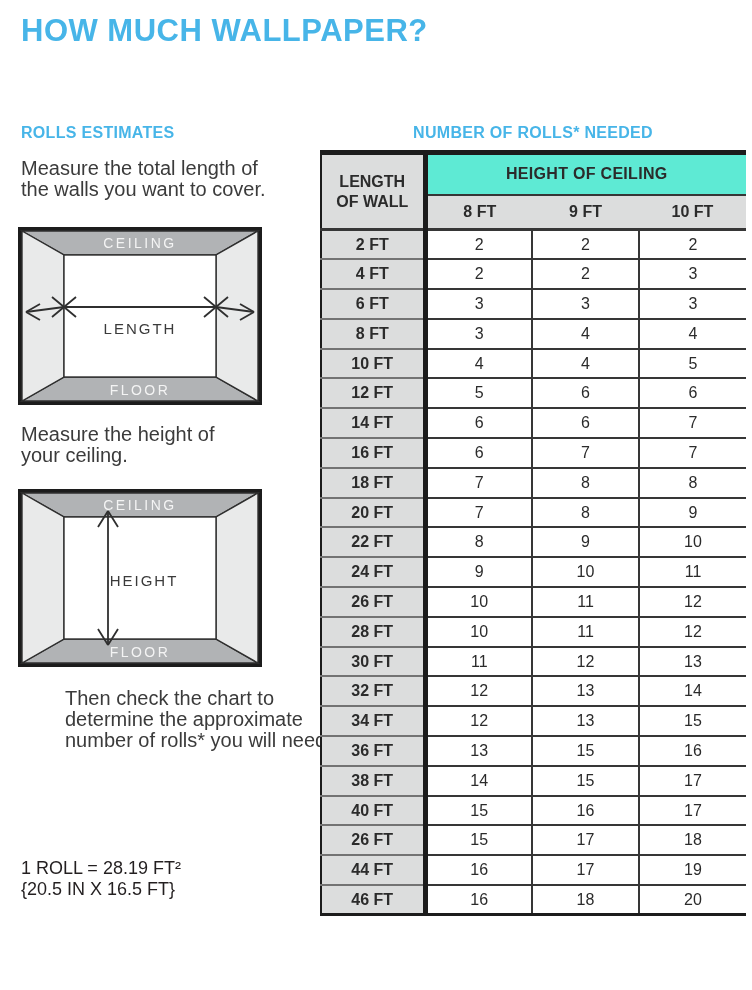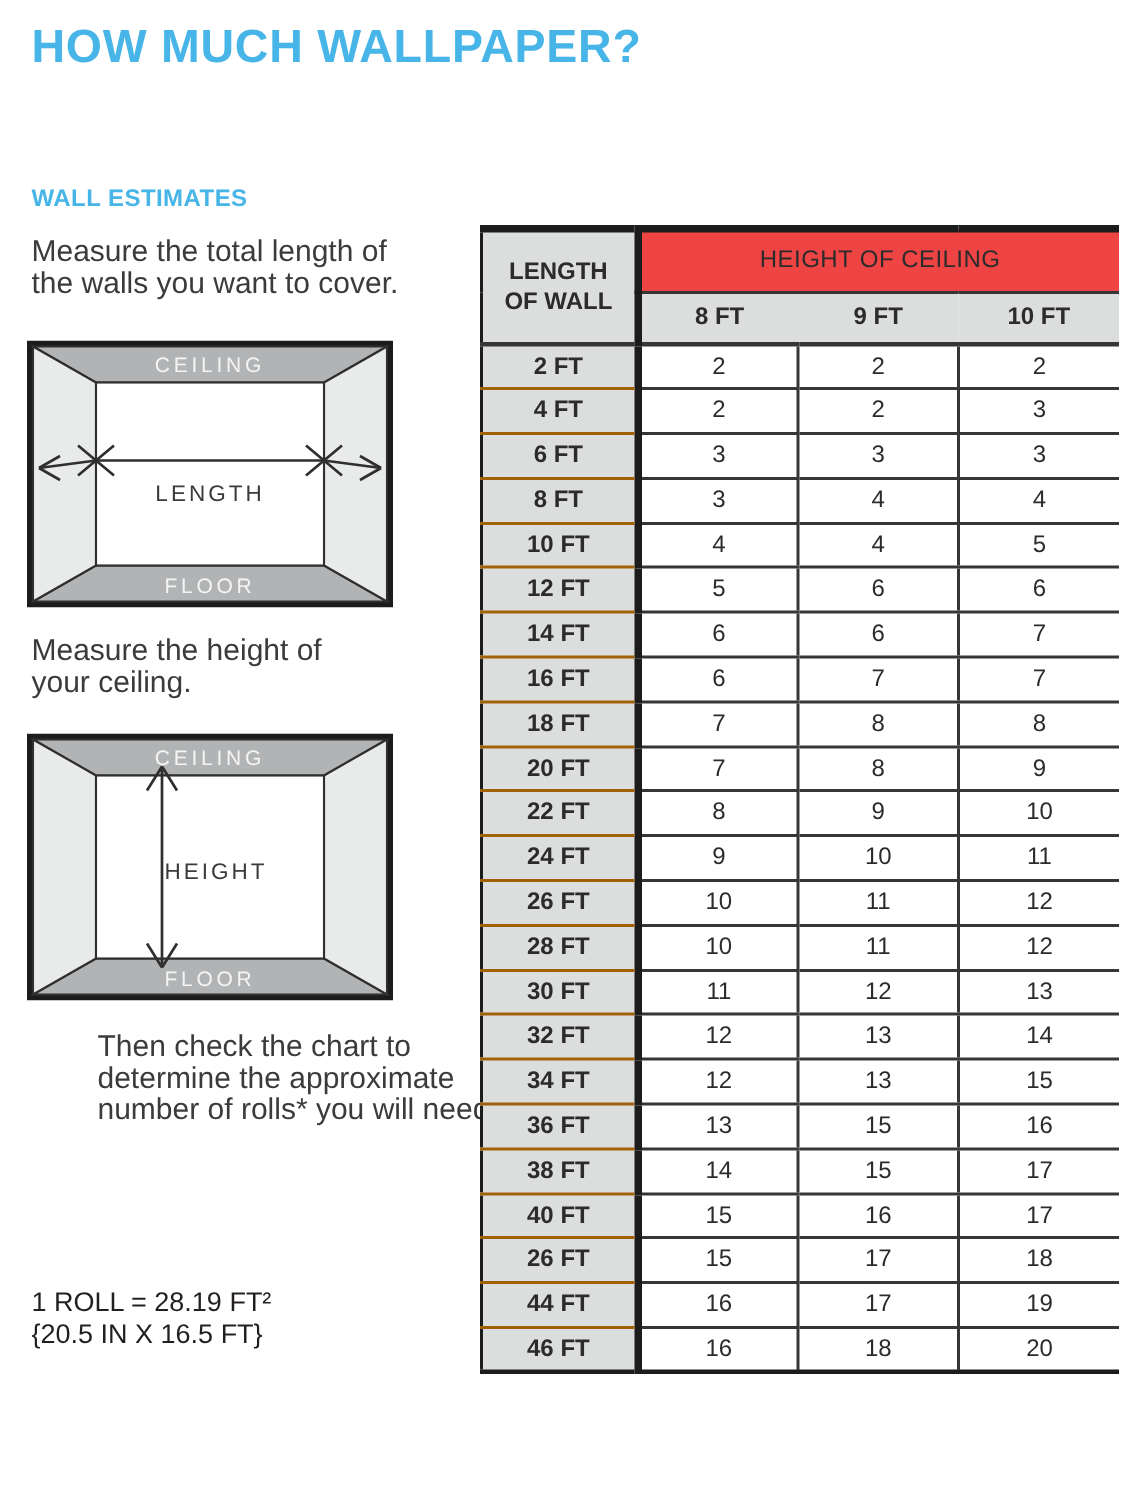--- a/index.html
+++ b/index.html
@@ -49,38 +49,39 @@
   }
   .rolls-table th, .rolls-table td {
     font-size:16px; color:#2b2b2b; text-align:center; vertical-align:middle; padding:0;
   }
   .corner-header {
     width:104px; background:#dcdddd; border-right:5px solid #1c1c1c; border-bottom:3px solid #363636;
     font-weight:bold;
   }
   .corner-text { white-space:pre-line; line-height:20px; }
   .group-header {
-    background:#ef4444; border-bottom:2px solid #363636; font-weight:normal; height:42px; letter-spacing:0.3px;
+    background:#5eead4; border-bottom:2px solid #363636; font-weight:bold; height:42px; letter-spacing:0.3px;
   }
   .col-header { background:#dcdddd; border-bottom:3px solid #363636; font-weight:bold; height:35px; width:107px; }
   .row-label {
-    background:#dcdddd; border-right:5px solid #1c1c1c; border-bottom:2px solid #a16207;
+    background:#dcdddd; border-right:5px solid #1c1c1c; border-bottom:2px solid #737373;
     font-weight:bold; font-size:15px;
   }
   .roll-cell { background:#ffffff; border-bottom:2px solid #363636; height:29.8px; font-size:16px; }
   .roll-cell + .roll-cell { border-left:2px solid #363636; }
 </style>
 </head>
 <body>
 
 <div class="page">
 
   <div class="page-title">HOW MUCH WALLPAPER?</div>
 
-  <div class="section-heading heading-left">WALL ESTIMATES</div>
+  <div class="section-heading heading-left">ROLLS ESTIMATES</div>
+  <div class="section-heading heading-right">NUMBER OF ROLLS* NEEDED</div>
 
   <div class="step-text step1">Measure the total length of
 the walls you want to cover.</div>
 
   <svg class="diagram diagram1" viewBox="0 0 244 178">
     <rect x="2" y="2" width="240" height="174" fill="#ffffff" stroke="#1c1c1c" stroke-width="4"></rect>
     <polygon points="4,4 240,4 198,28 46,28" fill="#b1b3b5" stroke="#2f2f2f" stroke-width="1.4"></polygon>
     <polygon points="4,174 240,174 198,150 46,150" fill="#b1b3b5" stroke="#2f2f2f" stroke-width="1.4"></polygon>
     <polygon points="4,4 46,28 46,150 4,174" fill="#e9eaea" stroke="#2f2f2f" stroke-width="1.4"></polygon>
     <polygon points="240,4 198,28 198,150 240,174" fill="#e9eaea" stroke="#2f2f2f" stroke-width="1.4"></polygon>

